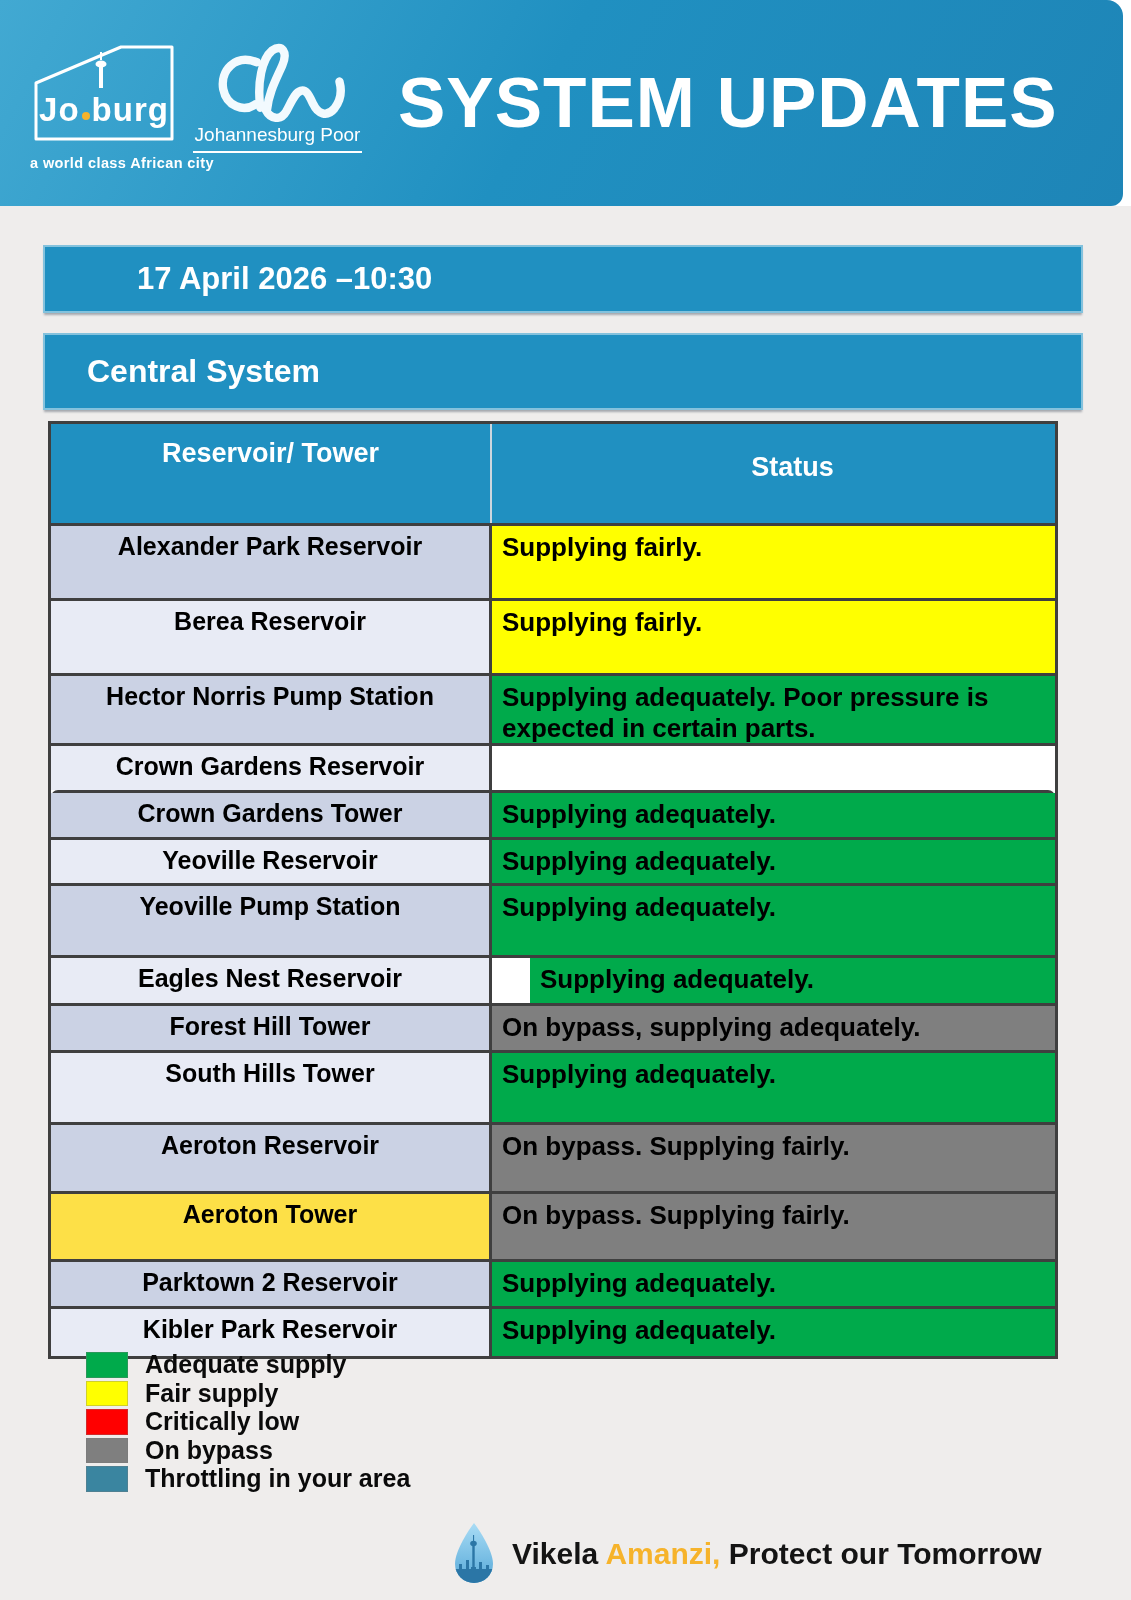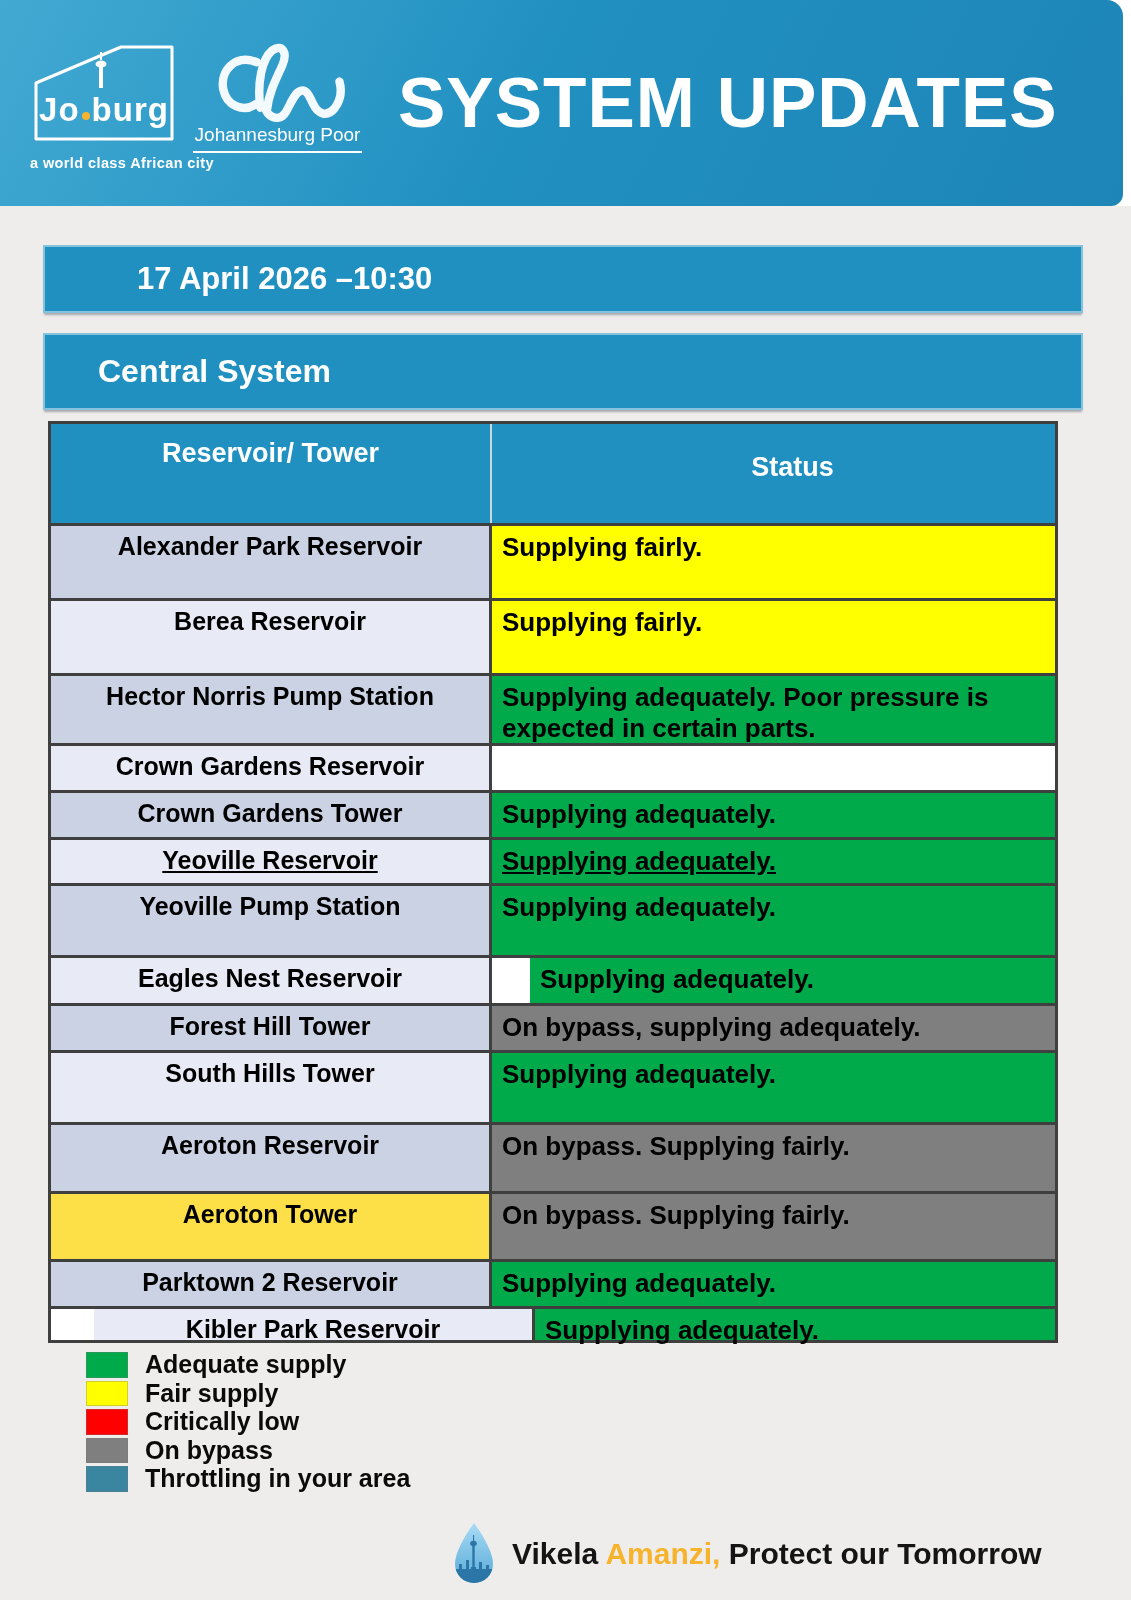--- a/index.html
+++ b/index.html
@@ -41,21 +41,21 @@
     font-size:71px;font-weight:bold;letter-spacing:1px;white-space:nowrap;
   }
   
   .banner,.sectionbar{
     position:absolute;left:43px;width:1040px;box-sizing:border-box;
     background:var(--bar);border:2px solid rgba(255,255,255,.45);
     box-shadow:0 3px 2px -1px rgba(30,40,60,.35);
     display:flex;align-items:center;color:#fff;font-weight:bold;
   }
   .banner{top:245px;height:68px;font-size:31px;padding-left:92px;}
-  .sectionbar{top:333px;height:77px;font-size:32px;padding-left:53px;}
+  .sectionbar{top:333px;height:77px;font-size:32px;padding-left:42px;}
   
   .stable{
     position:absolute;left:48px;top:421px;width:1010px;
     border:3px solid #3f3f3f;box-sizing:border-box;background:#fff;
   }
   .thead{display:flex;height:99px;background:var(--bar);color:#fff;font-weight:bold;gap:38px;}
   .th1{
     width:441px;box-sizing:border-box;border-right:2px solid #ccd6de;
     text-align:center;padding-top:14px;font-size:27px;
   }
@@ -138,25 +138,25 @@
           <div class="name-cell" style="background: rgb(232, 235, 245);">Berea Reservoir</div>
           <div class="status-cell" style="background: rgb(255, 255, 0);">Supplying fairly.</div>
         </div>
         <div class="trow" style="height: 70px;">
           <div class="name-cell" style="background: rgb(203, 210, 228);">Hector Norris Pump Station</div>
           <div class="status-cell" style="background: rgb(0, 170, 75);">Supplying adequately. Poor pressure is expected in certain parts.</div>
         </div>
         <div class="trow" style="height: 47px;">
           <div class="name-cell" style="background: rgb(232, 235, 245);">Crown Gardens Reservoir</div>
         </div>
-        <div class="trow" style="height: 47px;">
+        <div class="trow" style="height: 47px; border-radius: 7px;">
           <div class="name-cell" style="background: rgb(203, 210, 228);">Crown Gardens Tower</div>
           <div class="status-cell" style="background: rgb(0, 170, 75);">Supplying adequately.</div>
         </div>
-        <div class="trow" style="height: 46px; text-decoration: underline;">
+        <div class="trow" style="height: 46px;">
           <div class="name-cell" style="background: rgb(232, 235, 245);">Yeoville Reservoir</div>
           <div class="status-cell" style="background: rgb(0, 170, 75);">Supplying adequately.</div>
         </div>
         <div class="trow" style="height: 72px;">
           <div class="name-cell" style="background: rgb(203, 210, 228);">Yeoville Pump Station</div>
           <div class="status-cell" style="background: rgb(0, 170, 75);">Supplying adequately.</div>
         </div>
         <div class="trow" style="height: 48px; gap: 38px;">
           <div class="name-cell" style="background: rgb(232, 235, 245);">Eagles Nest Reservoir</div>
           <div class="status-cell" style="background: rgb(0, 170, 75);">Supplying adequately.</div>
@@ -174,21 +174,21 @@
           <div class="status-cell" style="background: rgb(127, 127, 127);">On bypass. Supplying fairly.</div>
         </div>
         <div class="trow" style="height: 68px;">
           <div class="name-cell" style="background: #fde047;">Aeroton Tower</div>
           <div class="status-cell" style="background: rgb(127, 127, 127);">On bypass. Supplying fairly.</div>
         </div>
         <div class="trow" style="height: 47px;">
           <div class="name-cell" style="background: rgb(203, 210, 228);">Parktown 2 Reservoir</div>
           <div class="status-cell" style="background: rgb(0, 170, 75);">Supplying adequately.</div>
         </div>
-        <div class="trow" style="height: 34px; padding-left: 43px;">
+        <div class="trow" style="height: 50px;">
           <div class="name-cell" style="background: rgb(232, 235, 245);">Kibler Park Reservoir</div>
           <div class="status-cell" style="background: rgb(0, 170, 75);">Supplying adequately.</div>
         </div>
       </div>
   </div>
 
   <div class="legend" id="legend">
       <div class="legend-item">
         <span class="swatch" style="background: rgb(0, 170, 75);"></span>
         <span class="legend-label">Adequate supply</span>

